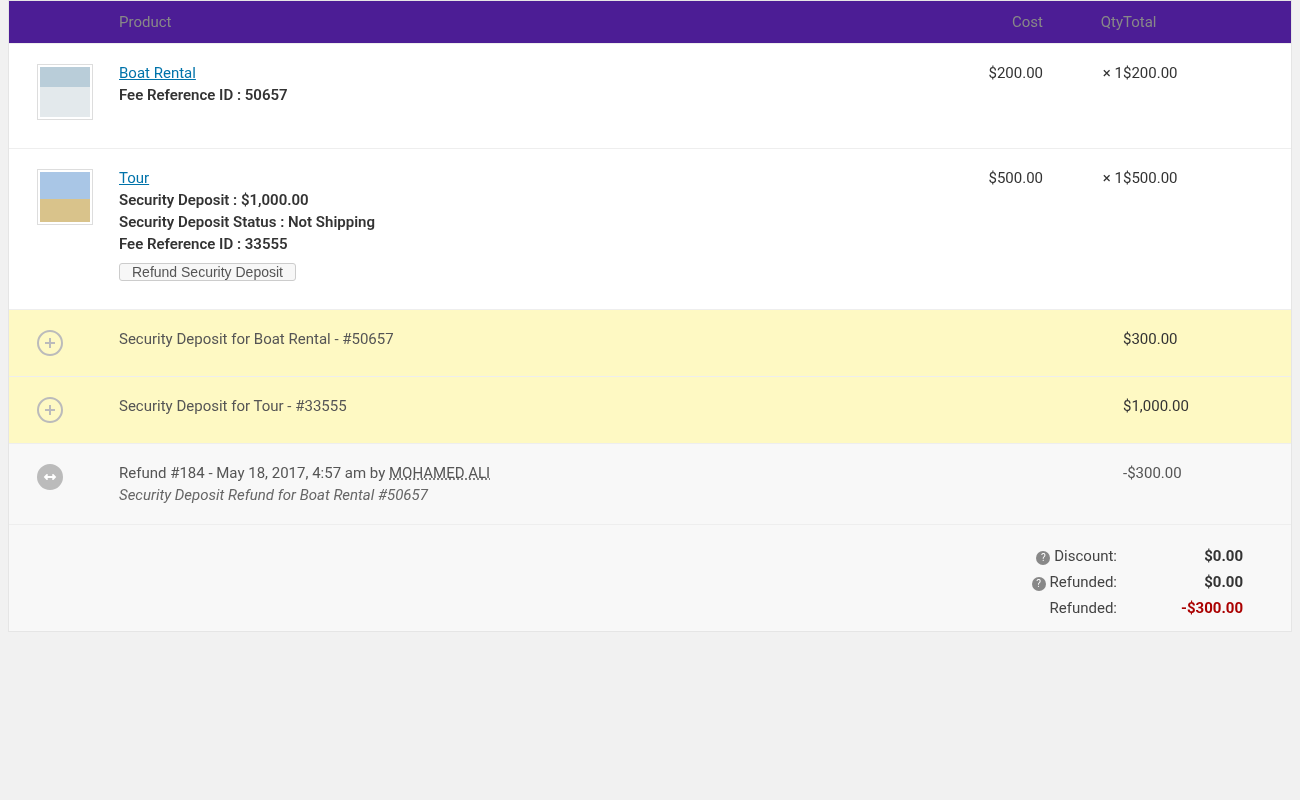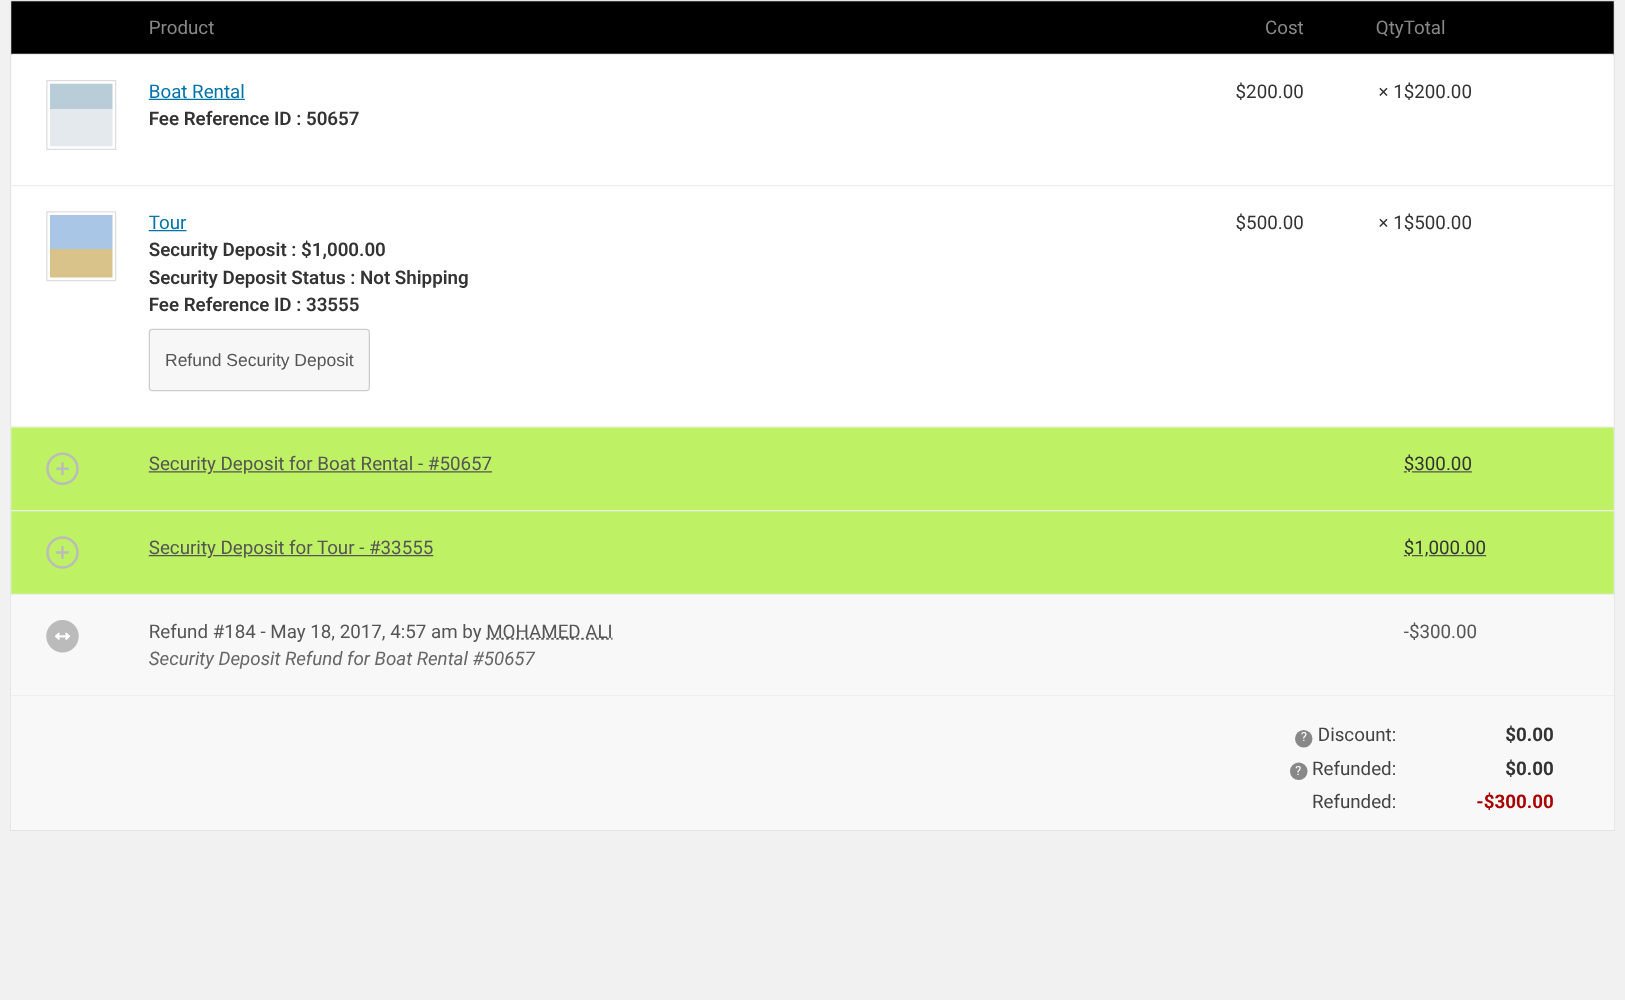--- a/index.html
+++ b/index.html
@@ -12,21 +12,21 @@
     height: 800px;
     overflow: hidden;
   }
   .panel {
     margin: 0 8px;
     background: #fff;
     border: 1px solid #e5e5e5;
   }
   .header-row {
     display: flex;
-    background: #000000;
+    background: #4c1d95;
     padding: 12px 28px;
     color: #888;
     border-bottom: 1px solid #eee;
     font-size: 15px;
   }
   .col-thumb { width: 82px; flex-shrink: 0; }
   .col-prod  { flex: 1; }
   .col-cost  { width: 120px; text-align: right; flex-shrink: 0; }
   .col-qty   { width: 80px;  text-align: right; flex-shrink: 0; }
   .col-total { width: 140px; text-align: left; flex-shrink: 0; }
@@ -58,38 +58,38 @@
   }
   .meta-line {
     font-weight: 600;
     color: #333;
     margin-top: 4px;
   }
   .meta-label { font-weight: 600; }
   .refund-btn {
     margin-top: 10px;
     display: inline-block;
-    padding: 16px 12px;
+    padding: 0 12px;
     border: 1px solid #ccc;
     border-radius: 3px;
     background: #f7f7f7;
     color: #555;
     cursor: pointer;
     font-size: 14px;
   }
 
   .fee-row, .refund-row {
     display: flex;
     padding: 20px 28px;
     border-bottom: 1px solid #eee;
     background: #f8f8f8;
     color: #555;
     align-items: flex-start;
   }
-  .fee-row { background: #bef264; text-decoration: underline; }
+  .fee-row { background: #fef9c3; }
   .refund-row { background: #f8f8f8; }
   .icon-plus, .icon-refund {
     width: 26px; height: 26px;
     border: 2px solid #bbb;
     border-radius: 50%;
     position: relative;
     display: inline-flex;
     align-items: center;
     justify-content: center;
     color: #bbb;

